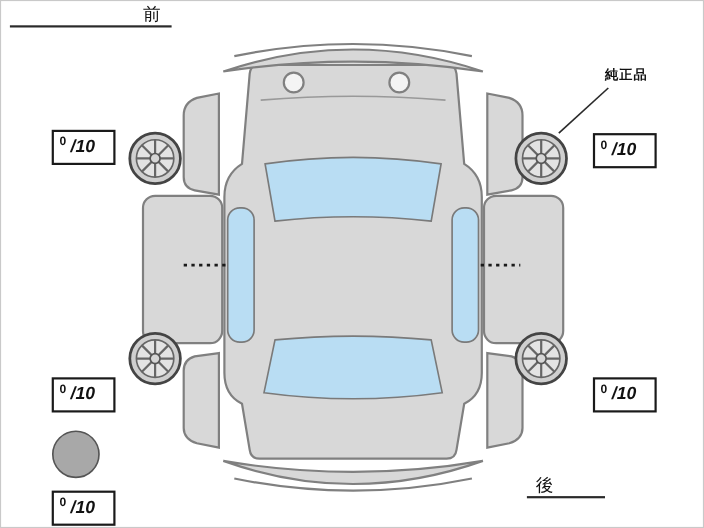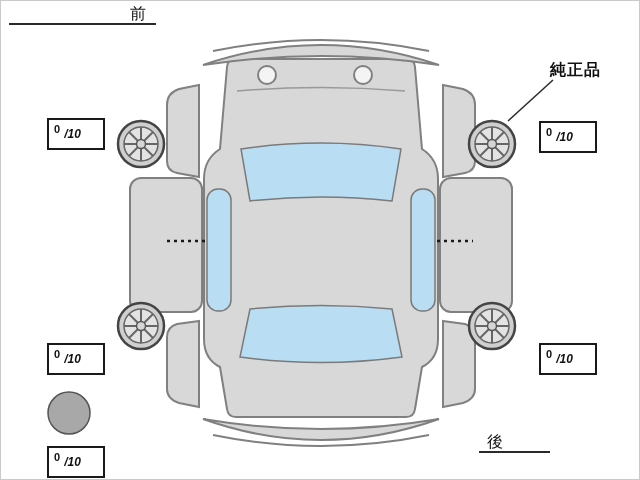--- a/index.html
+++ b/index.html
@@ -22,21 +22,21 @@
     font-size: 16px;
     border-bottom: 2px solid #2a2a2a;
     box-sizing: border-box;
   }
   .dir-front { left: 8px; top: 2px; width: 147px; text-align: right; padding-right: 10px; }
   .dir-rear  { left: 478px; top: 430px; width: 71px; text-align: left; padding-left: 8px; }
 
   .genuine-label {
     position: absolute;
     left: 549px; top: 59px;
-    font-size: 16px;
+    font-size: 12px;
     font-weight: bold;
     letter-spacing: 1px;
   }
 
   .score-box {
     position: absolute;
     width: 58px;
     height: 32px;
     background: #ffffff;
     border: 2px solid #1a1a1a;
@@ -45,21 +45,21 @@
     align-items: center;
     padding: 0 5px;
     gap: 4px;
   }
   .score-num {
     font-size: 11px;
     font-weight: bold;
     transform: translateY(-5px);
   }
   .score-den {
-    font-size: 12px;
+    font-size: 16px;
     font-weight: bold;
     font-style: italic;
   }
   .box-fl { left: 46px;  top: 117px; }
   .box-fr { left: 538px; top: 120px; }
   .box-rl { left: 46px;  top: 342px; }
   .box-rr { left: 538px; top: 342px; }
   .box-sp { left: 46px;  top: 445px; }
 </style>
 </head>

